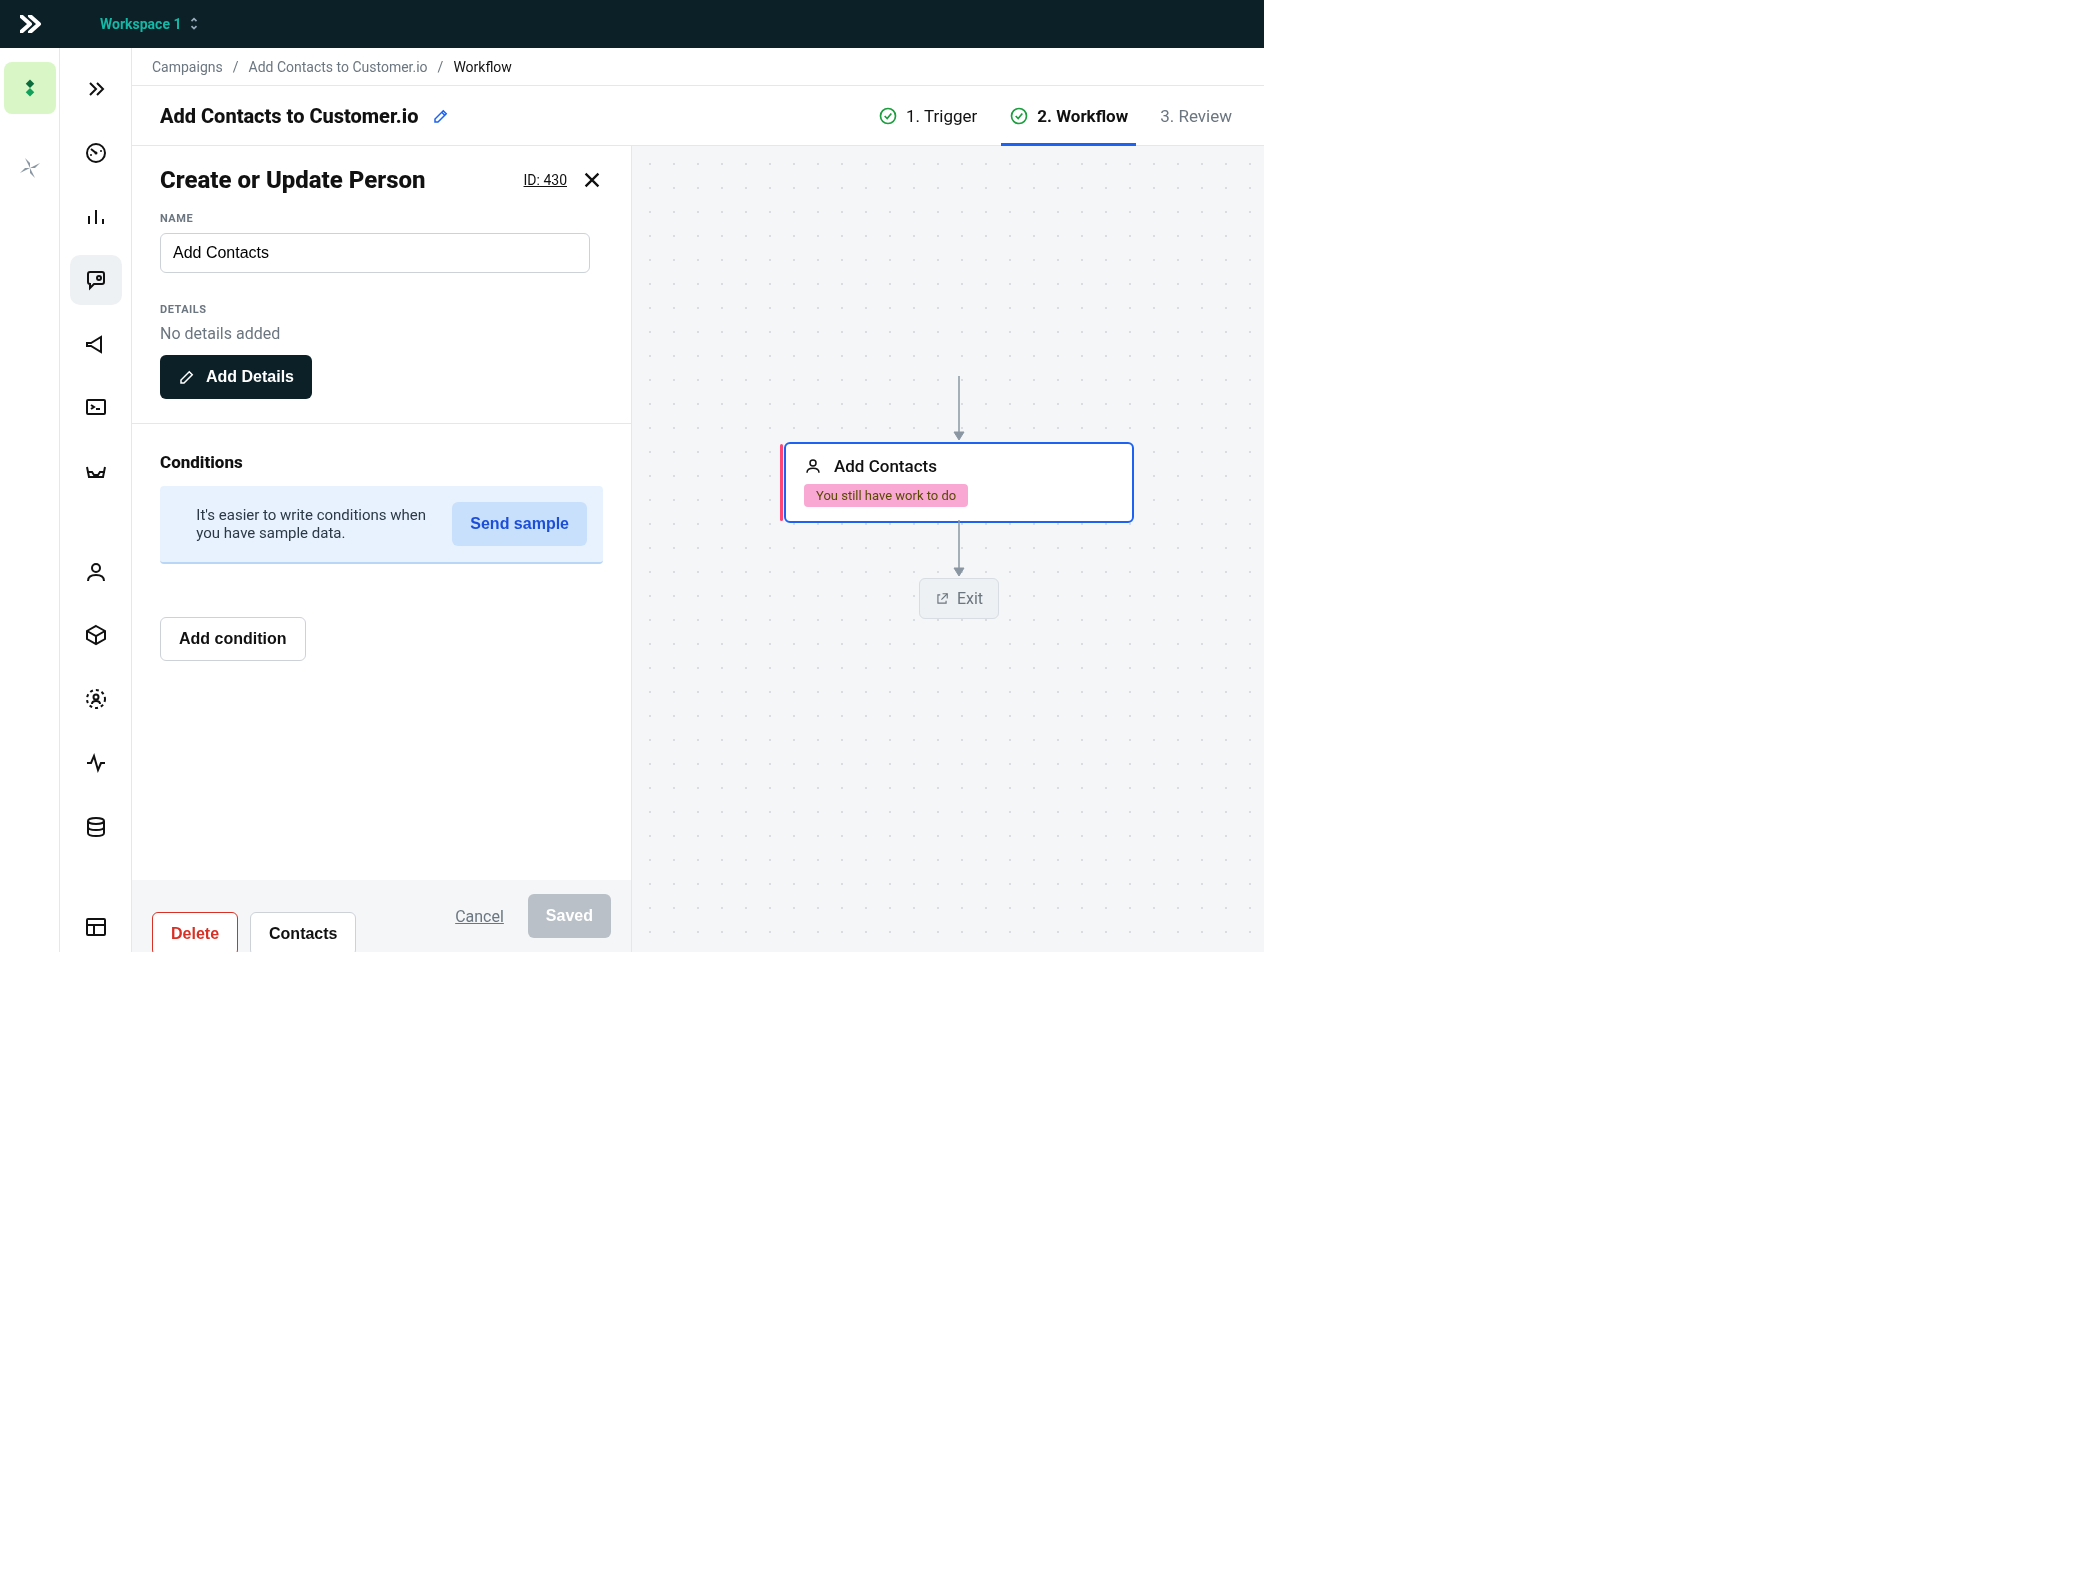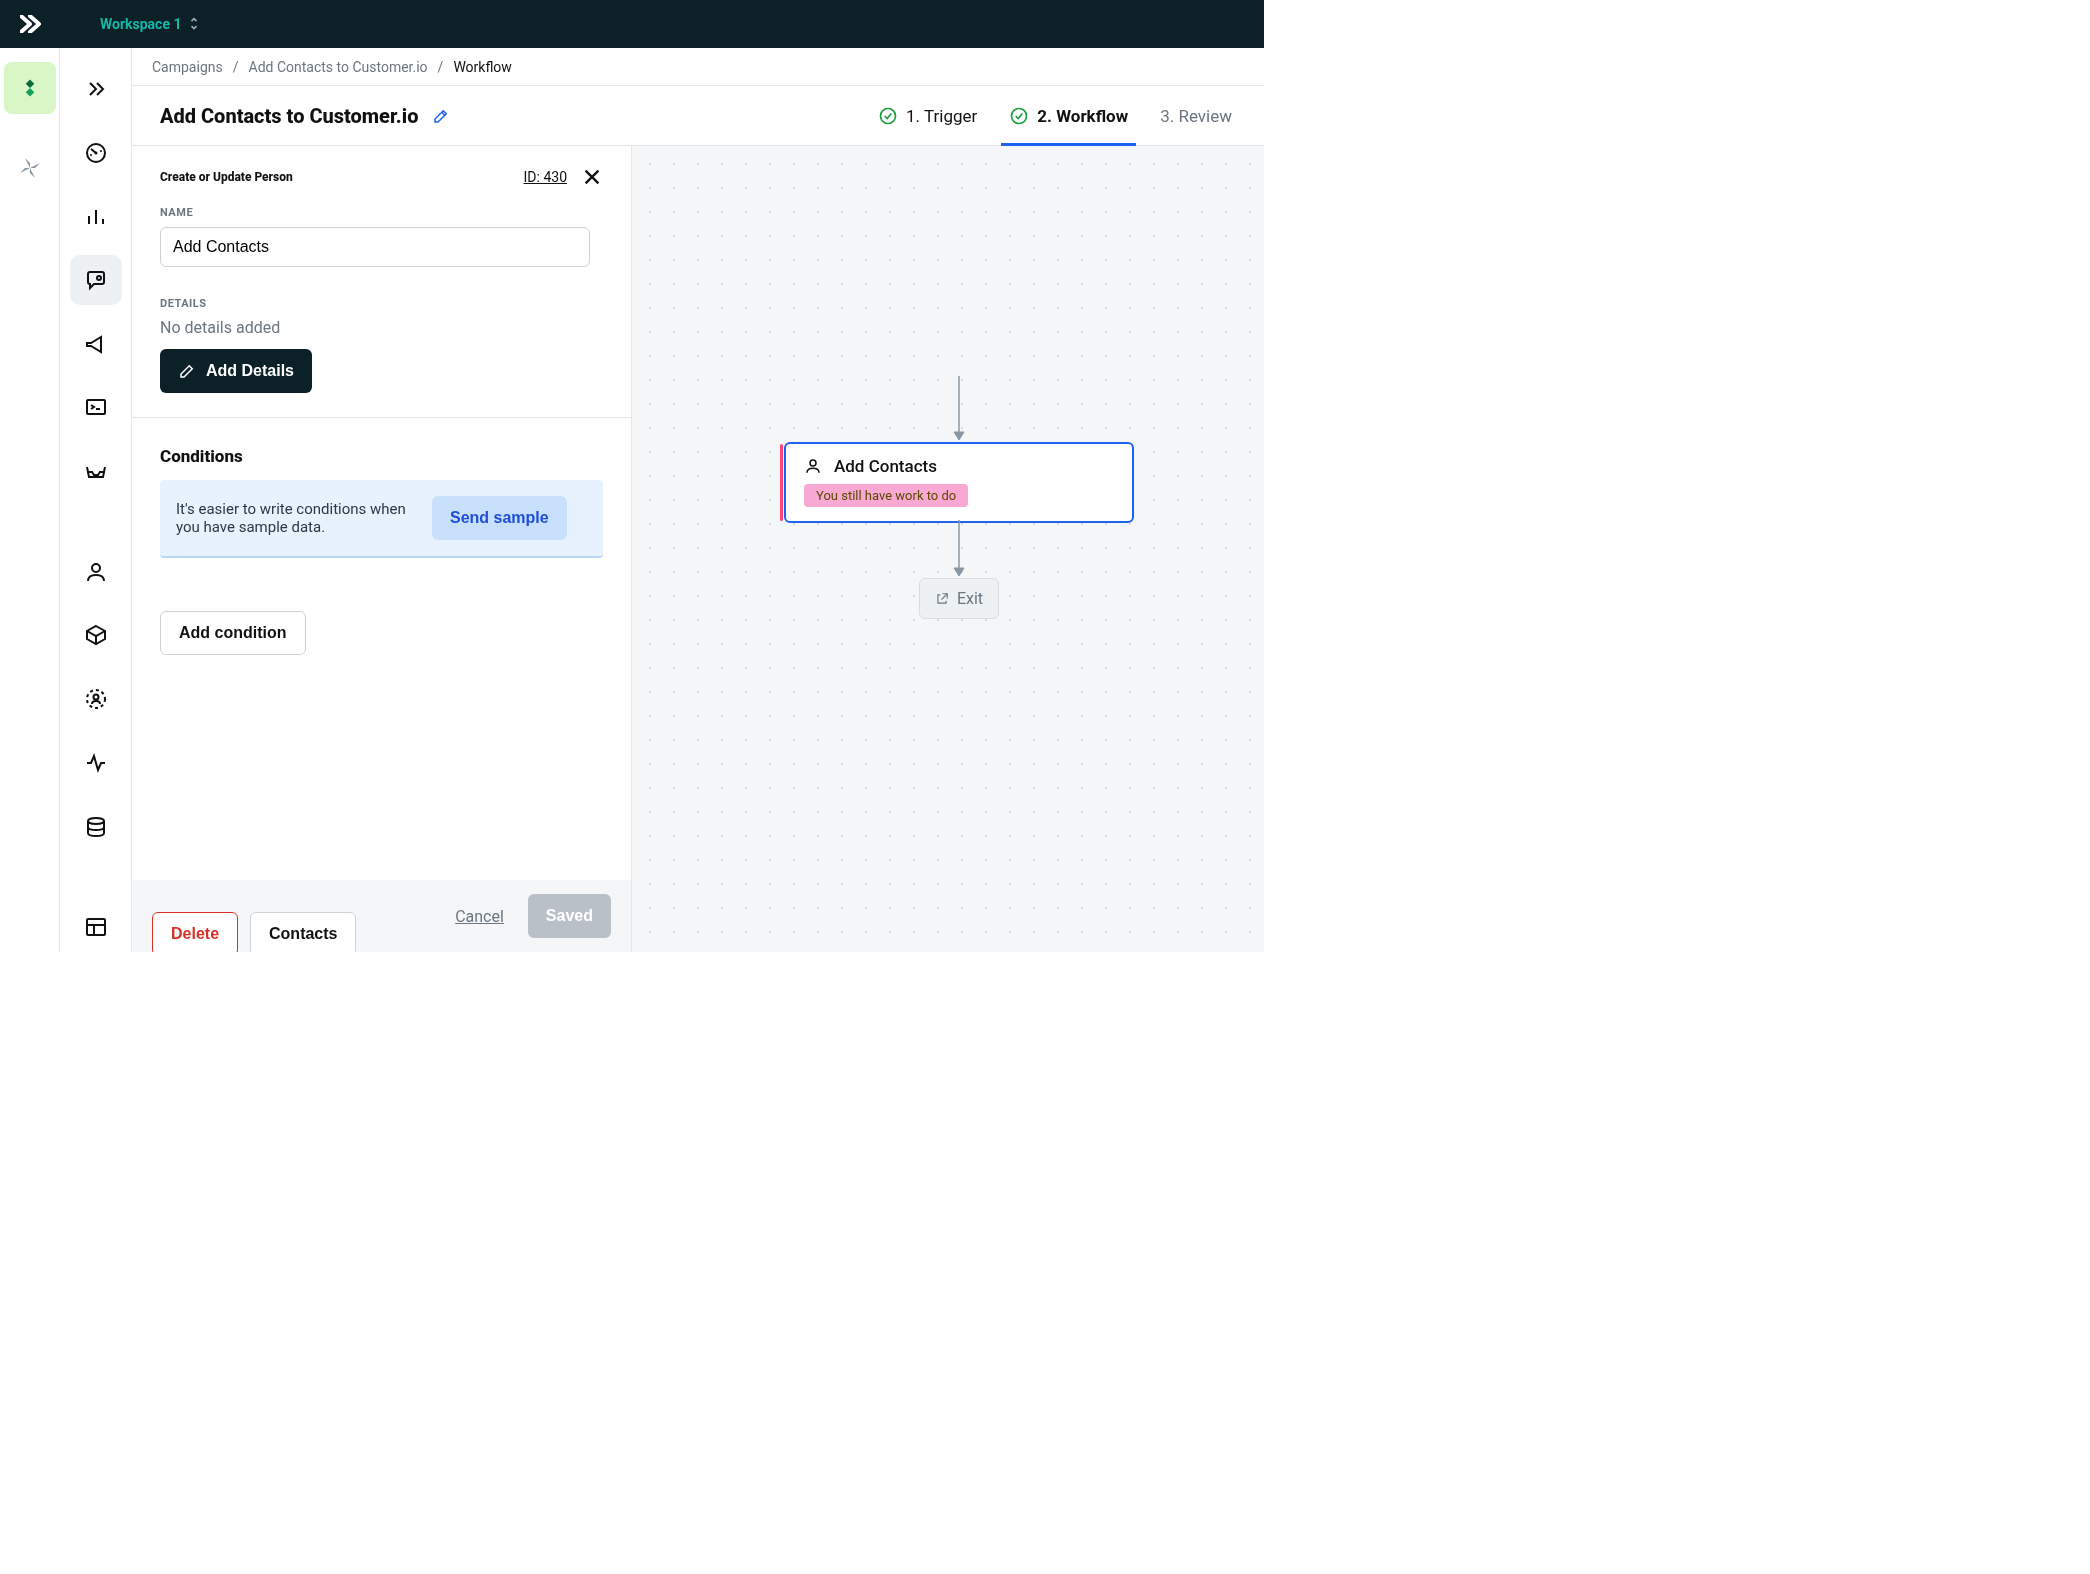--- a/index.html
+++ b/index.html
@@ -46,40 +46,40 @@
   .step.current::after { content: ""; position: absolute; left: -4px; right: -4px; bottom: -1px; height: 3px; background: #1d62f0; }
   .step .ck { width: 20px; height: 20px; stroke: #1a9e3e; stroke-width: 2; fill: none; }
 
   
   .content-row { flex: 1; display: flex; min-height: 0; }
 
   
   .panel { width: 500px; border-right: 1px solid #e5e8eb; display: flex; flex-direction: column; }
   .panel-scroll { flex: 1; overflow: auto; }
   .panel-head { display: flex; align-items: center; justify-content: space-between; padding: 20px 28px 8px; }
-  .panel-head h2 { font-size: 12px; font-weight: 800; }
+  .panel-head h2 { font-size: 24px; font-weight: 800; }
   .panel-head .rhs { display: flex; align-items: center; gap: 14px; }
   .id-link { font-size: 14px; color: #111; text-decoration: underline; }
   .close-ic { width: 22px; height: 22px; stroke: #111; stroke-width: 2.5; fill: none; cursor: pointer; }
 
   .sec { padding: 10px 28px 20px; }
   .sec label { font-size: 11px; letter-spacing: .5px; font-weight: 700; color: #6b7680; display: block; margin-bottom: 8px; }
   .sec input[type=text] { width: 430px; height: 40px; border: 1px solid #ccd2d8; border-radius: 6px; padding: 0 12px; font-size: 16px; }
   .sec .muted { color: #6b7680; font-size: 16px; margin-bottom: 12px; }
   .btn { display: inline-flex; align-items: center; gap: 10px; height: 44px; padding: 0 18px; border-radius: 6px; font-size: 16px; font-weight: 700; cursor: pointer; border: none; }
   .btn.dark { background: #0b2027; color: #fff; }
   .btn.dark svg { stroke: #fff; stroke-width: 2; fill: none; width: 18px; height: 18px; }
   .btn.outline { background: #fff; border: 1px solid #ccd2d8; color: #111; margin-top: 35px; }
   .btn.outline.red { border-color: #d93025; color: #d93025; }
   .btn.blue-ghost { background: #c8e0fb; color: #1d4ed8; font-weight: 700; }
   .btn.disabled { background: #b9c0c7; color: #fff; cursor: default; }
 
   .divider { height: 1px; background: #e5e8eb; margin: 4px 0; }
   .sec h3 { font-size: 17px; font-weight: 800; margin: 14px 0; }
-  .note { background: #e8f2ff; padding: 16px; border-radius: 4px; display: flex; align-items: center; justify-content: flex-start; gap: 16px; border-bottom: 2px solid #b9d6f7; }
+  .note { background: #e8f2ff; padding: 16px; border-radius: 4px; display: flex; align-items: center; justify-content: flex-end; gap: 16px; border-bottom: 2px solid #b9d6f7; }
   .note p { font-size: 15px; color: #2b3a46; max-width: 240px; }
 
   
   .panel-foot { height: 72px; background: #f4f6f8; display: flex; align-items: center; padding: 0 20px; gap: 12px; }
   .panel-foot .right { margin-left: auto; display: flex; align-items: center; gap: 24px; }
   .link { color: #6b7680; text-decoration: underline; font-size: 16px; cursor: pointer; }
 
   
   .canvas { flex: 1; position: relative; background-color: #f4f6f8; background-image: radial-gradient(#d7dde2 1.2px, transparent 1.2px); background-size: 24px 24px; background-position: 6px 6px; }
   .node { position: absolute; background: #fff; border: 1px solid #d7dde2; border-radius: 6px; padding: 12px 16px; width: 350px; }

